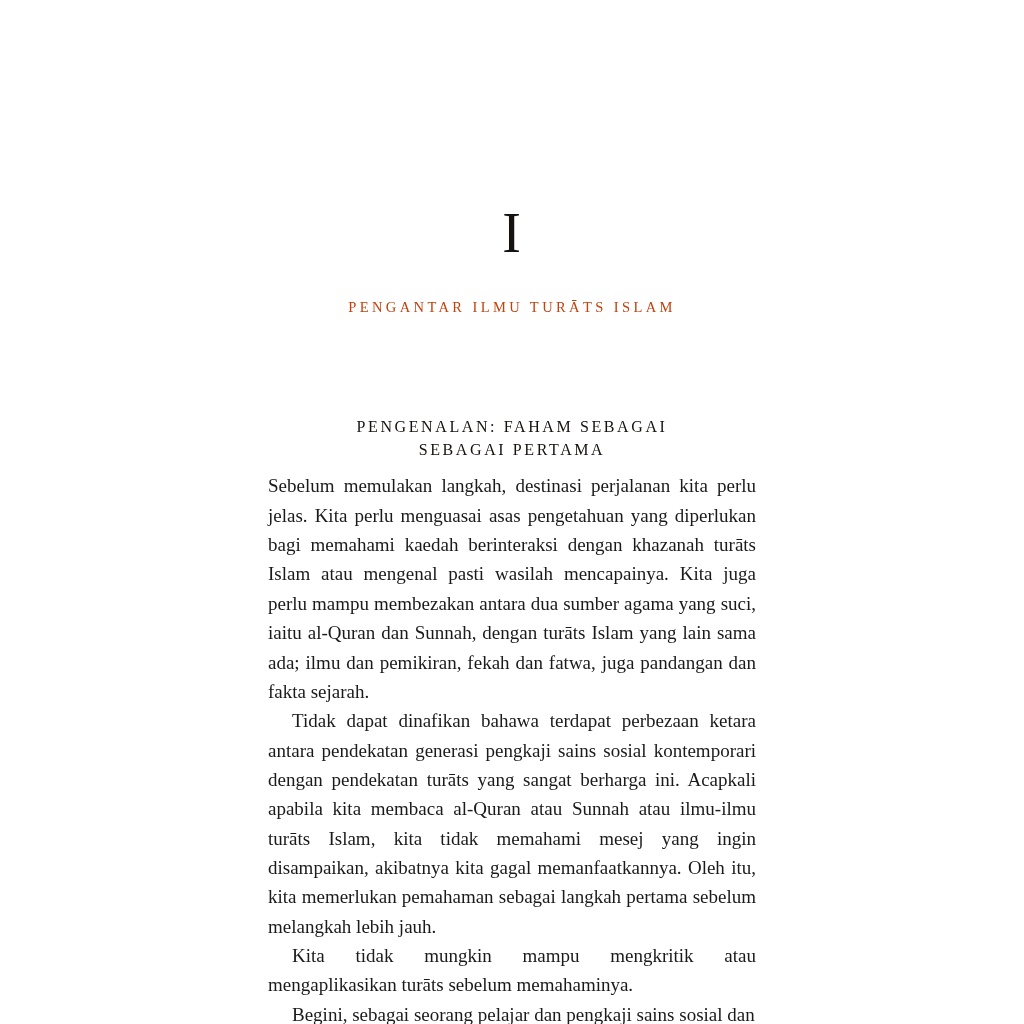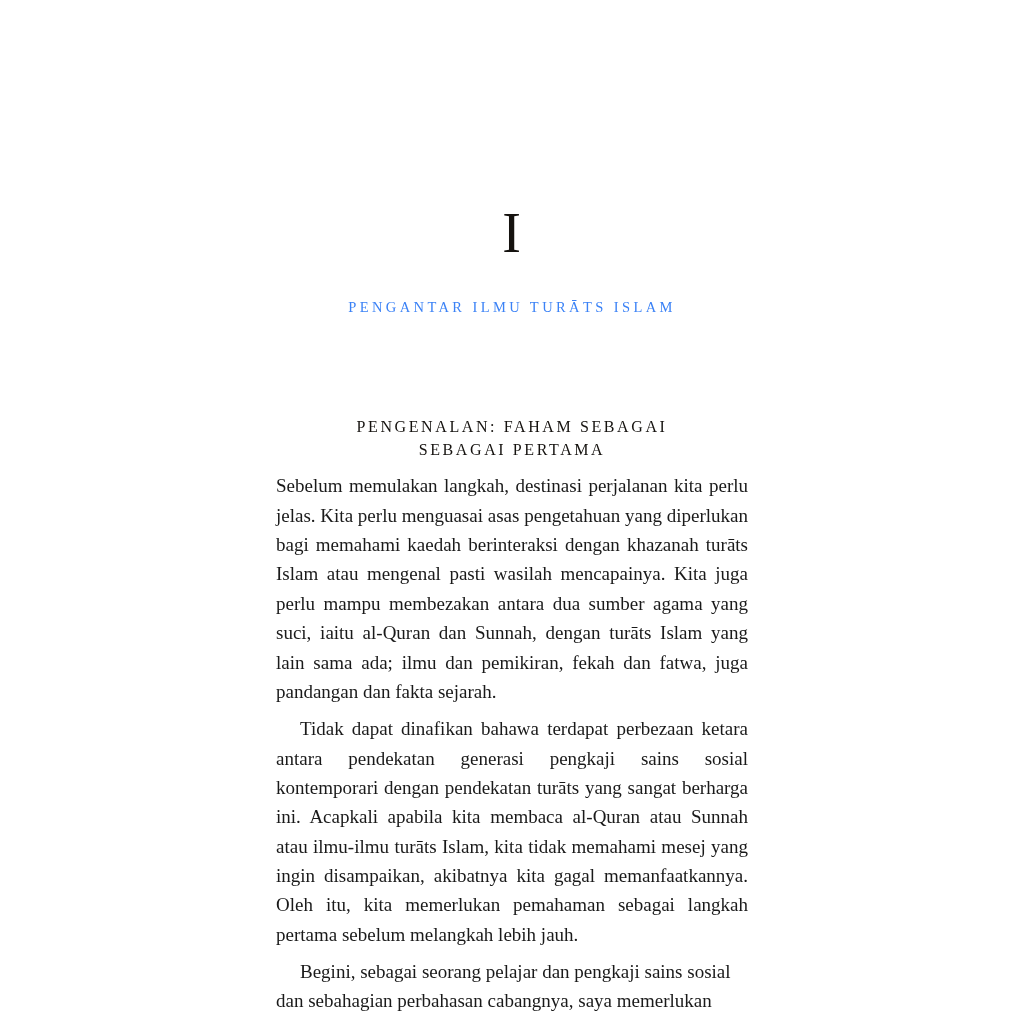--- a/index.html
+++ b/index.html
@@ -34,21 +34,21 @@
     letter-spacing: 1px;
     color: #15120f;
     margin: 0 0 38px 0;
     font-weight: 400;
   }
   .chapter-title {
     font-family: "Liberation Serif", serif;
     font-size: 14.5px;
     text-align: center;
     letter-spacing: 3.4px;
-    color: #3b82f6;
+    color: #c2410c;
     margin: 9px;
     white-space: nowrap;
   }
   .section-heading {
     font-family: "Liberation Serif", serif;
     font-size: 16px;
     text-align: center;
     letter-spacing: 2.6px;
     line-height: 1.42;
     color: #15120f;
@@ -60,21 +60,21 @@
   .body-text {
     font-family: "Liberation Serif", serif;
     font-size: 19px;
     line-height: 1.545;
     text-align: justify;
     color: #1a1a1a;
     margin: 0;
     hyphens: none;
   }
   .body-text p {
-    margin: 8px;
+    margin: 0;
     text-align: justify;
   }
   .body-text p.indent {
     text-indent: 24px;
     font-family: Liberation Serif, serif;
   }
   .body-text p:last-child {
     text-align: left;
   }
 </style>
@@ -89,17 +89,18 @@
     <div class="chapter-title">PENGANTAR ILMU TURĀTS ISLAM</div>
 
     <div class="section-heading">
       <span class="line">PENGENALAN: FAHAM SEBAGAI</span>
       <span class="line">SEBAGAI PERTAMA</span>
     </div>
 
     <div class="body-text">
       <p>Sebelum memulakan langkah, destinasi perjalanan kita perlu jelas. Kita perlu menguasai asas pengetahuan yang diperlukan bagi memahami kaedah berinteraksi dengan khazanah turāts Islam atau mengenal pasti wasilah mencapainya. Kita juga perlu mampu membezakan antara dua sumber agama yang suci, iaitu al-Quran dan Sunnah, dengan turāts Islam yang lain sama ada; ilmu dan pemikiran, fekah dan fatwa, juga pandangan dan fakta sejarah.</p>
       <p class="indent">Tidak dapat dinafikan bahawa terdapat perbezaan ketara antara pendekatan generasi pengkaji sains sosial kontemporari dengan pendekatan turāts yang sangat berharga ini. Acapkali apabila kita membaca al-Quran atau Sunnah atau ilmu-ilmu turāts Islam, kita tidak memahami mesej yang ingin disampaikan, akibatnya kita gagal memanfaatkannya. Oleh itu, kita memerlukan pemahaman sebagai langkah pertama sebelum melangkah lebih jauh.</p>
+      <p class="indent">Kita tidak mungkin mampu mengkritik atau mengaplikasikan turāts sebelum memahaminya.</p>
       <p class="indent">Begini, sebagai seorang pelajar dan pengkaji sains sosial dan sebahagian perbahasan cabangnya, saya memerlukan pemahaman yang mendalam terlebih dahulu sebelum langkah berikutnya yang</p>
     </div>
 
   </div>
 </div>
 
 </body></html>

